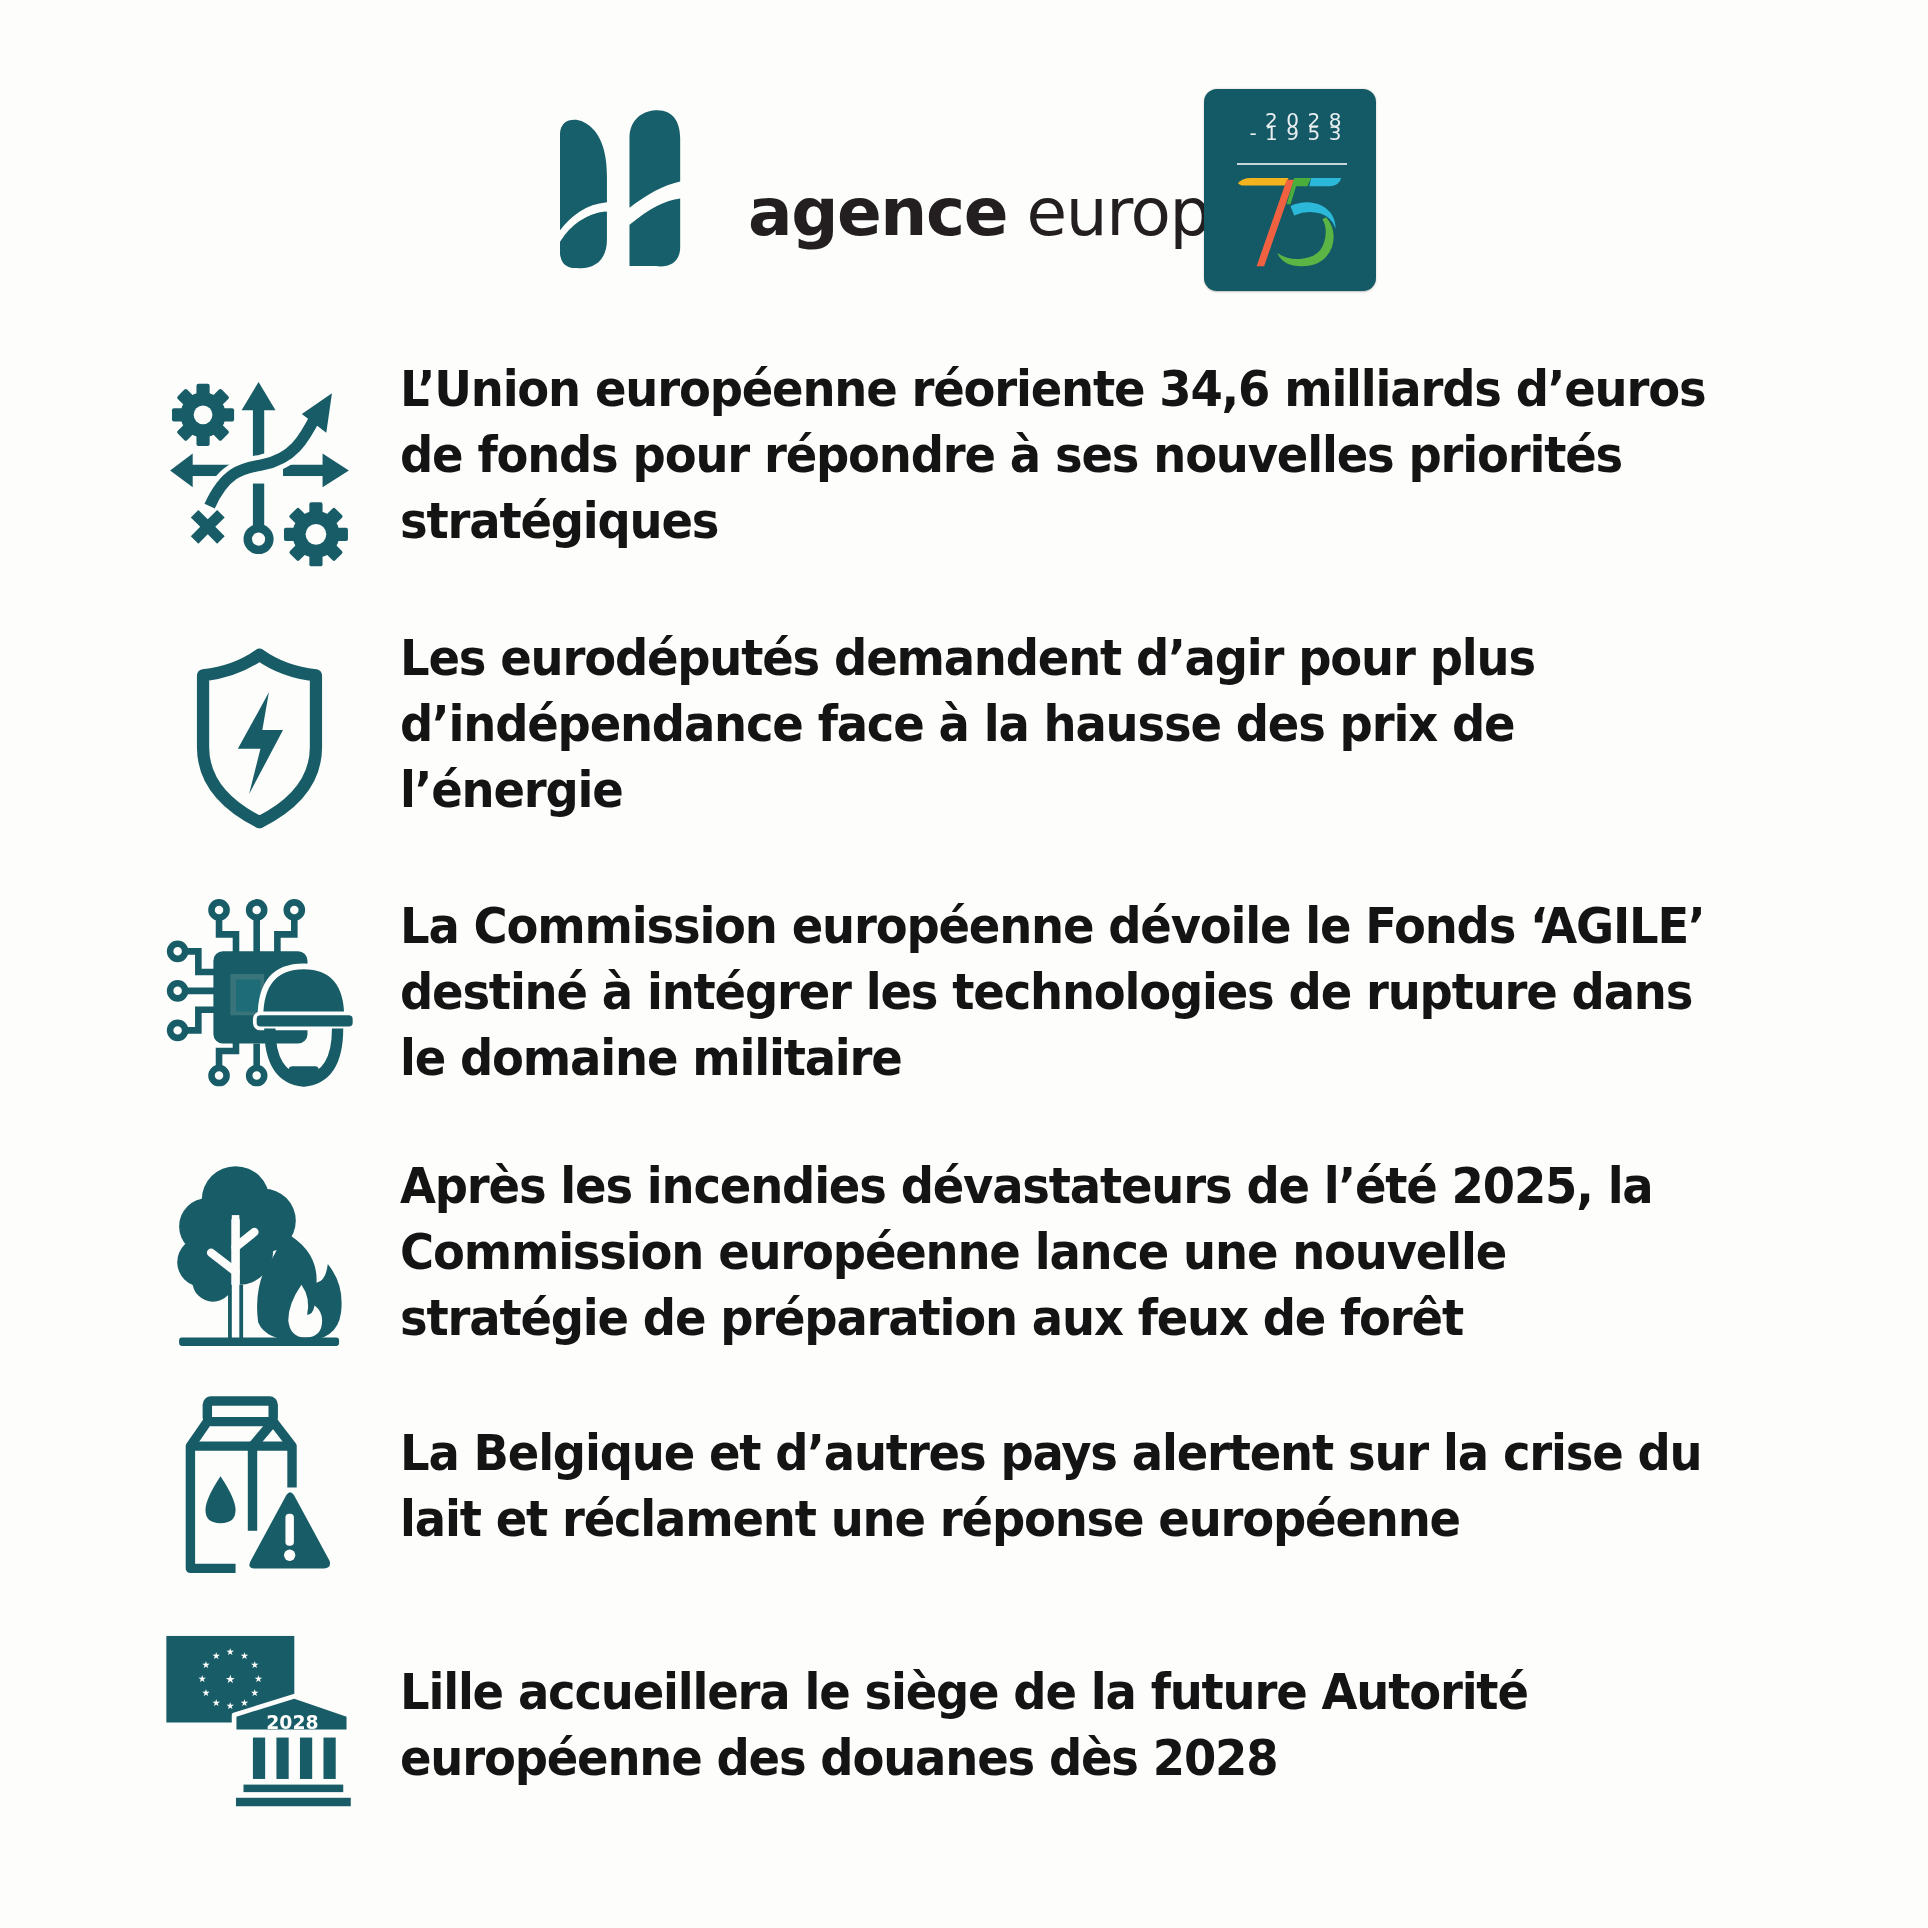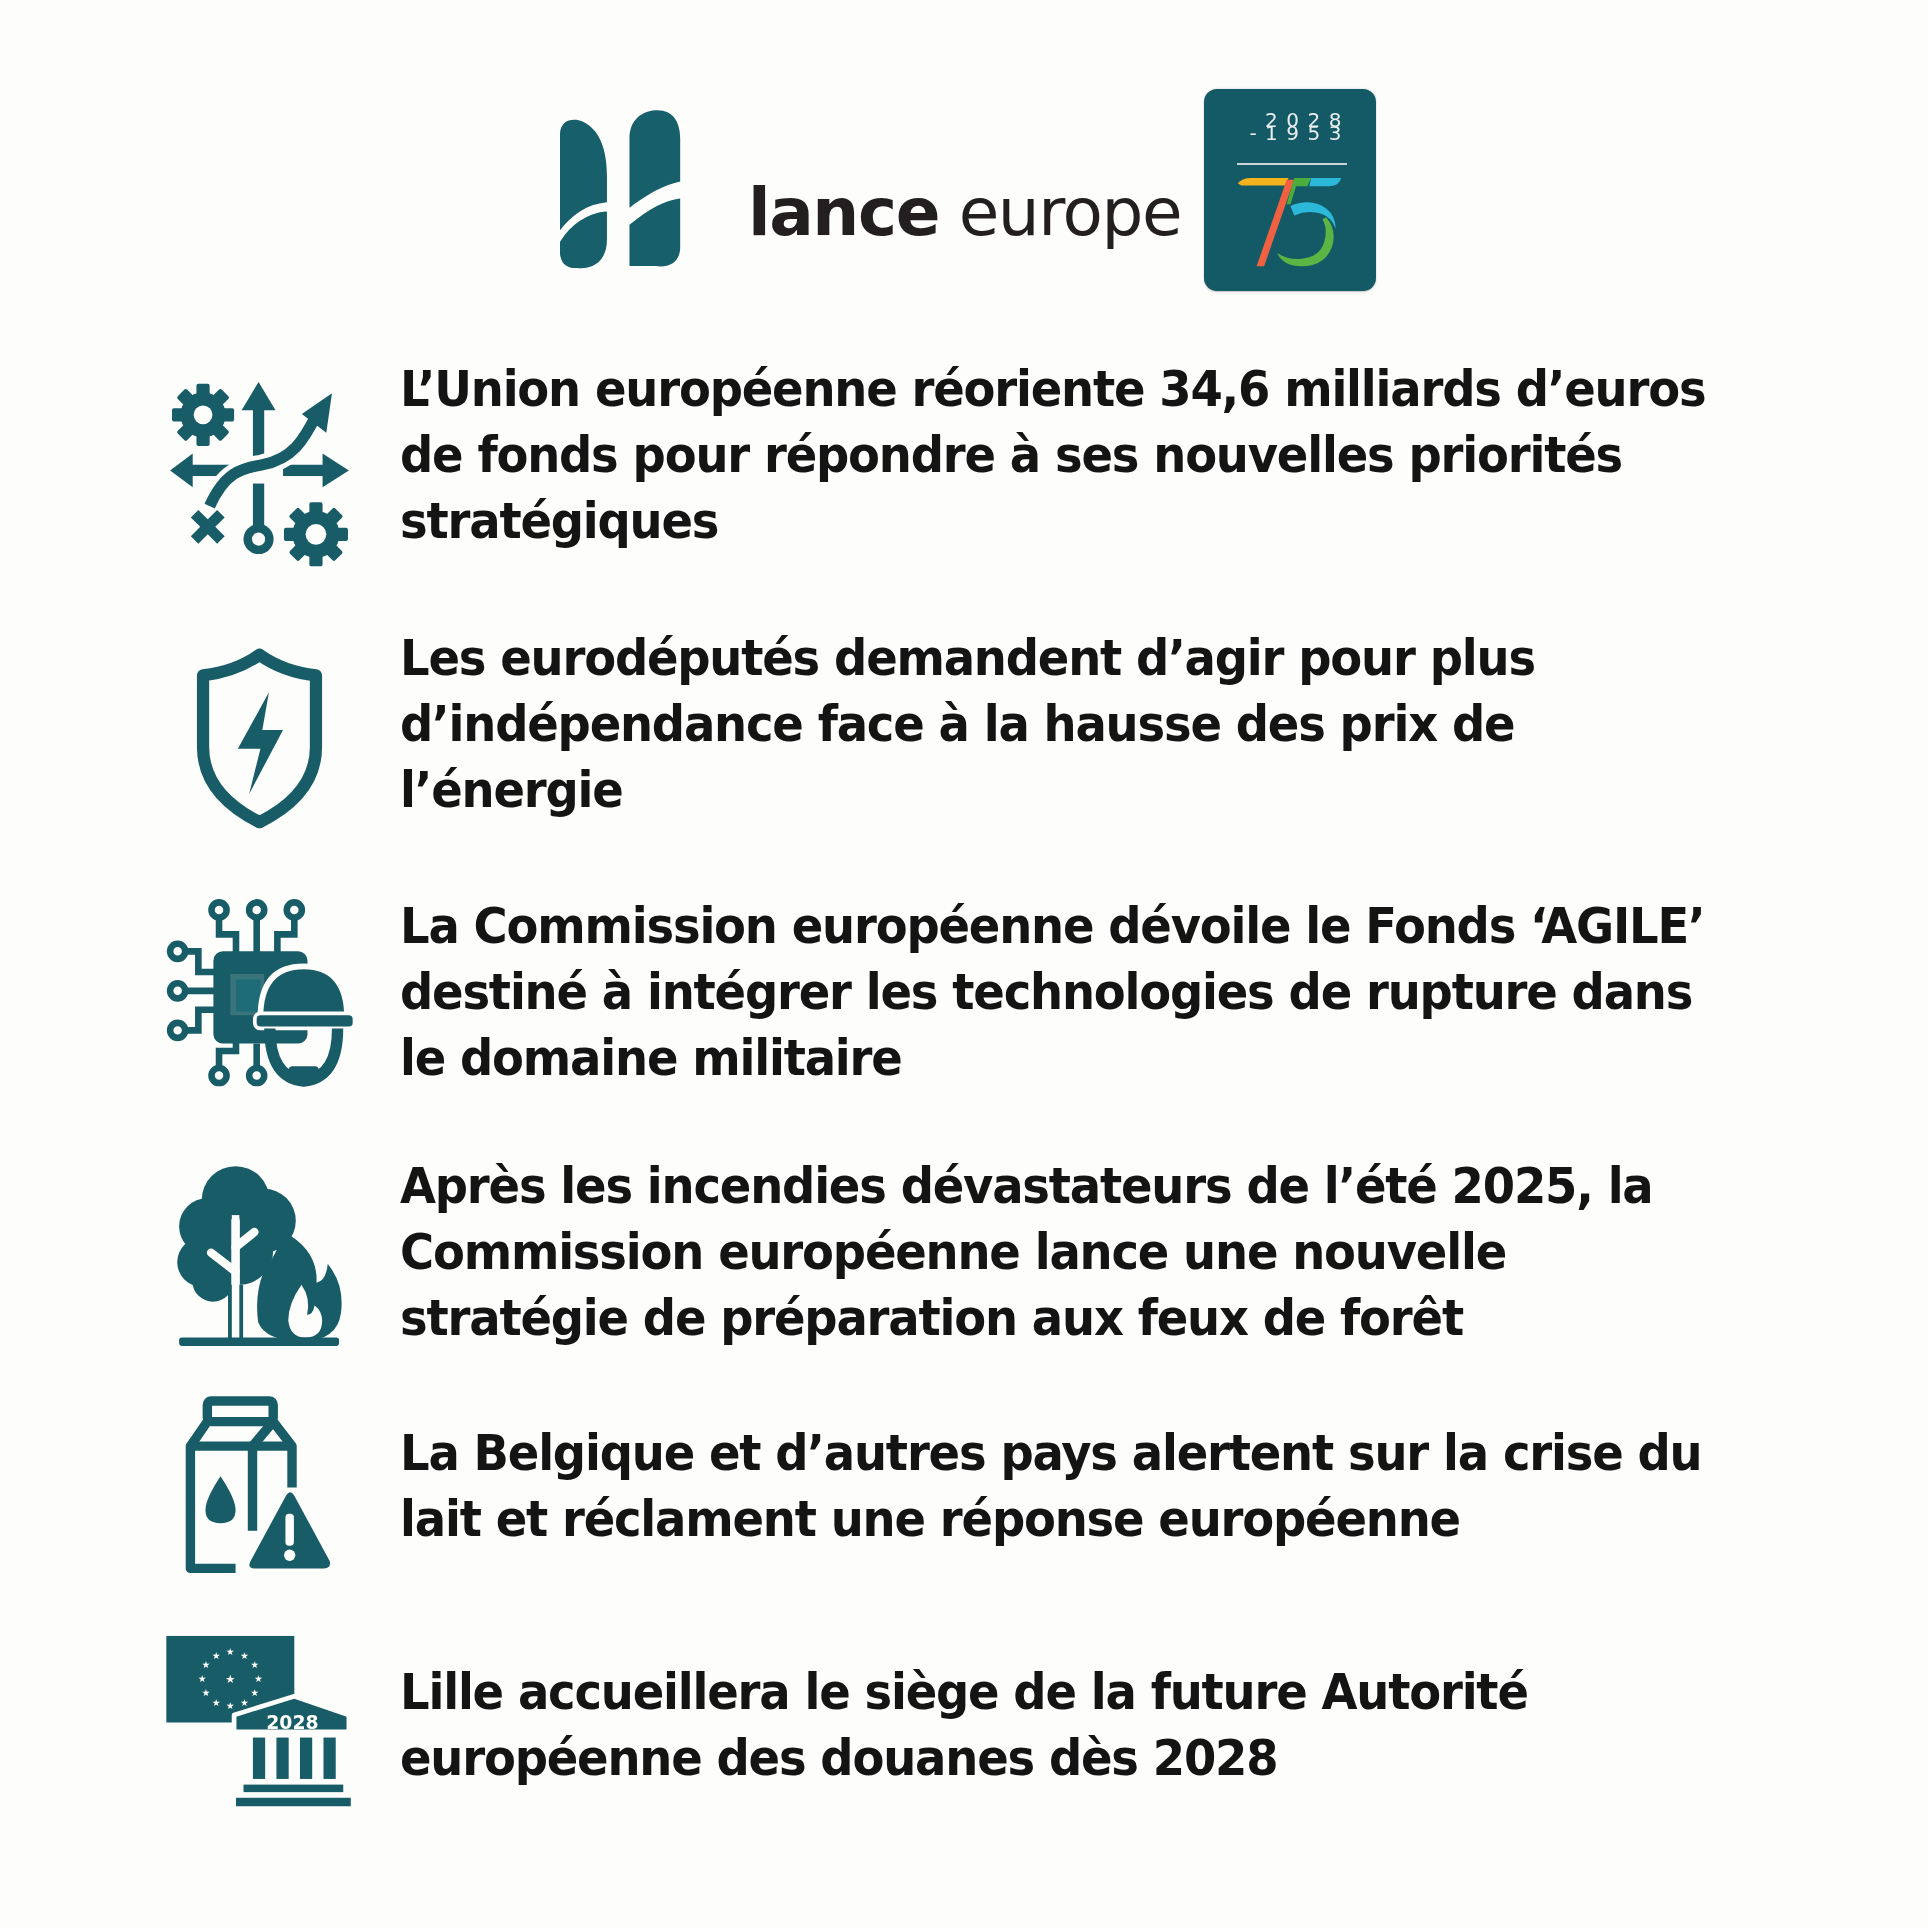--- a/index.html
+++ b/index.html
@@ -118,21 +118,21 @@
 
     <path d="M0 28 Q0 18 10 20 Q40 26 48 60 L48 95 Q30 95 14 112 L0 124 Z" fill="#17606b"></path>
     <path d="M0 140 Q18 112 48 108 L48 135 Q48 165 20 168 Q0 170 0 150 Z" fill="#17606b"></path>
 
     <path d="M0 26 C0 10 14 8 24 12 C46 22 50 50 50 70 L50 98 C28 100 12 112 0 128 Z" fill="#17606b"></path>
     <path d="M0 146 C14 120 30 110 50 108 L50 138 C50 160 36 170 18 168 C6 167 0 160 0 150 Z" fill="#17606b"></path>
 
     <path d="M74 30 C74 8 90 0 104 0 C120 0 128 12 128 30 L128 76 C110 80 92 90 74 104 Z" fill="#17606b"></path>
     <path d="M74 122 C96 104 112 96 128 94 L128 146 C128 162 116 168 102 166 L74 166 Z" fill="#17606b"></path>
   </svg>
-  <div class="brand-text"><span class="strong">lance</span><span class="light"> europe</span></div>
+  <div class="brand-text"><span class="strong">agence</span><span class="light"> europe</span></div>
 </div>
 
 <div class="badge">
   <div class="yr yr1">2028</div>
   <div class="yr yr2">-1953</div>
   <div class="rule"></div>
   <svg class="seventy-five" viewBox="0 0 122 100">
 
     <path d="M6 8 Q10 2 20 2 L60 2 L56 10 L10 10 Z" fill="#f2b31e"></path>
 

